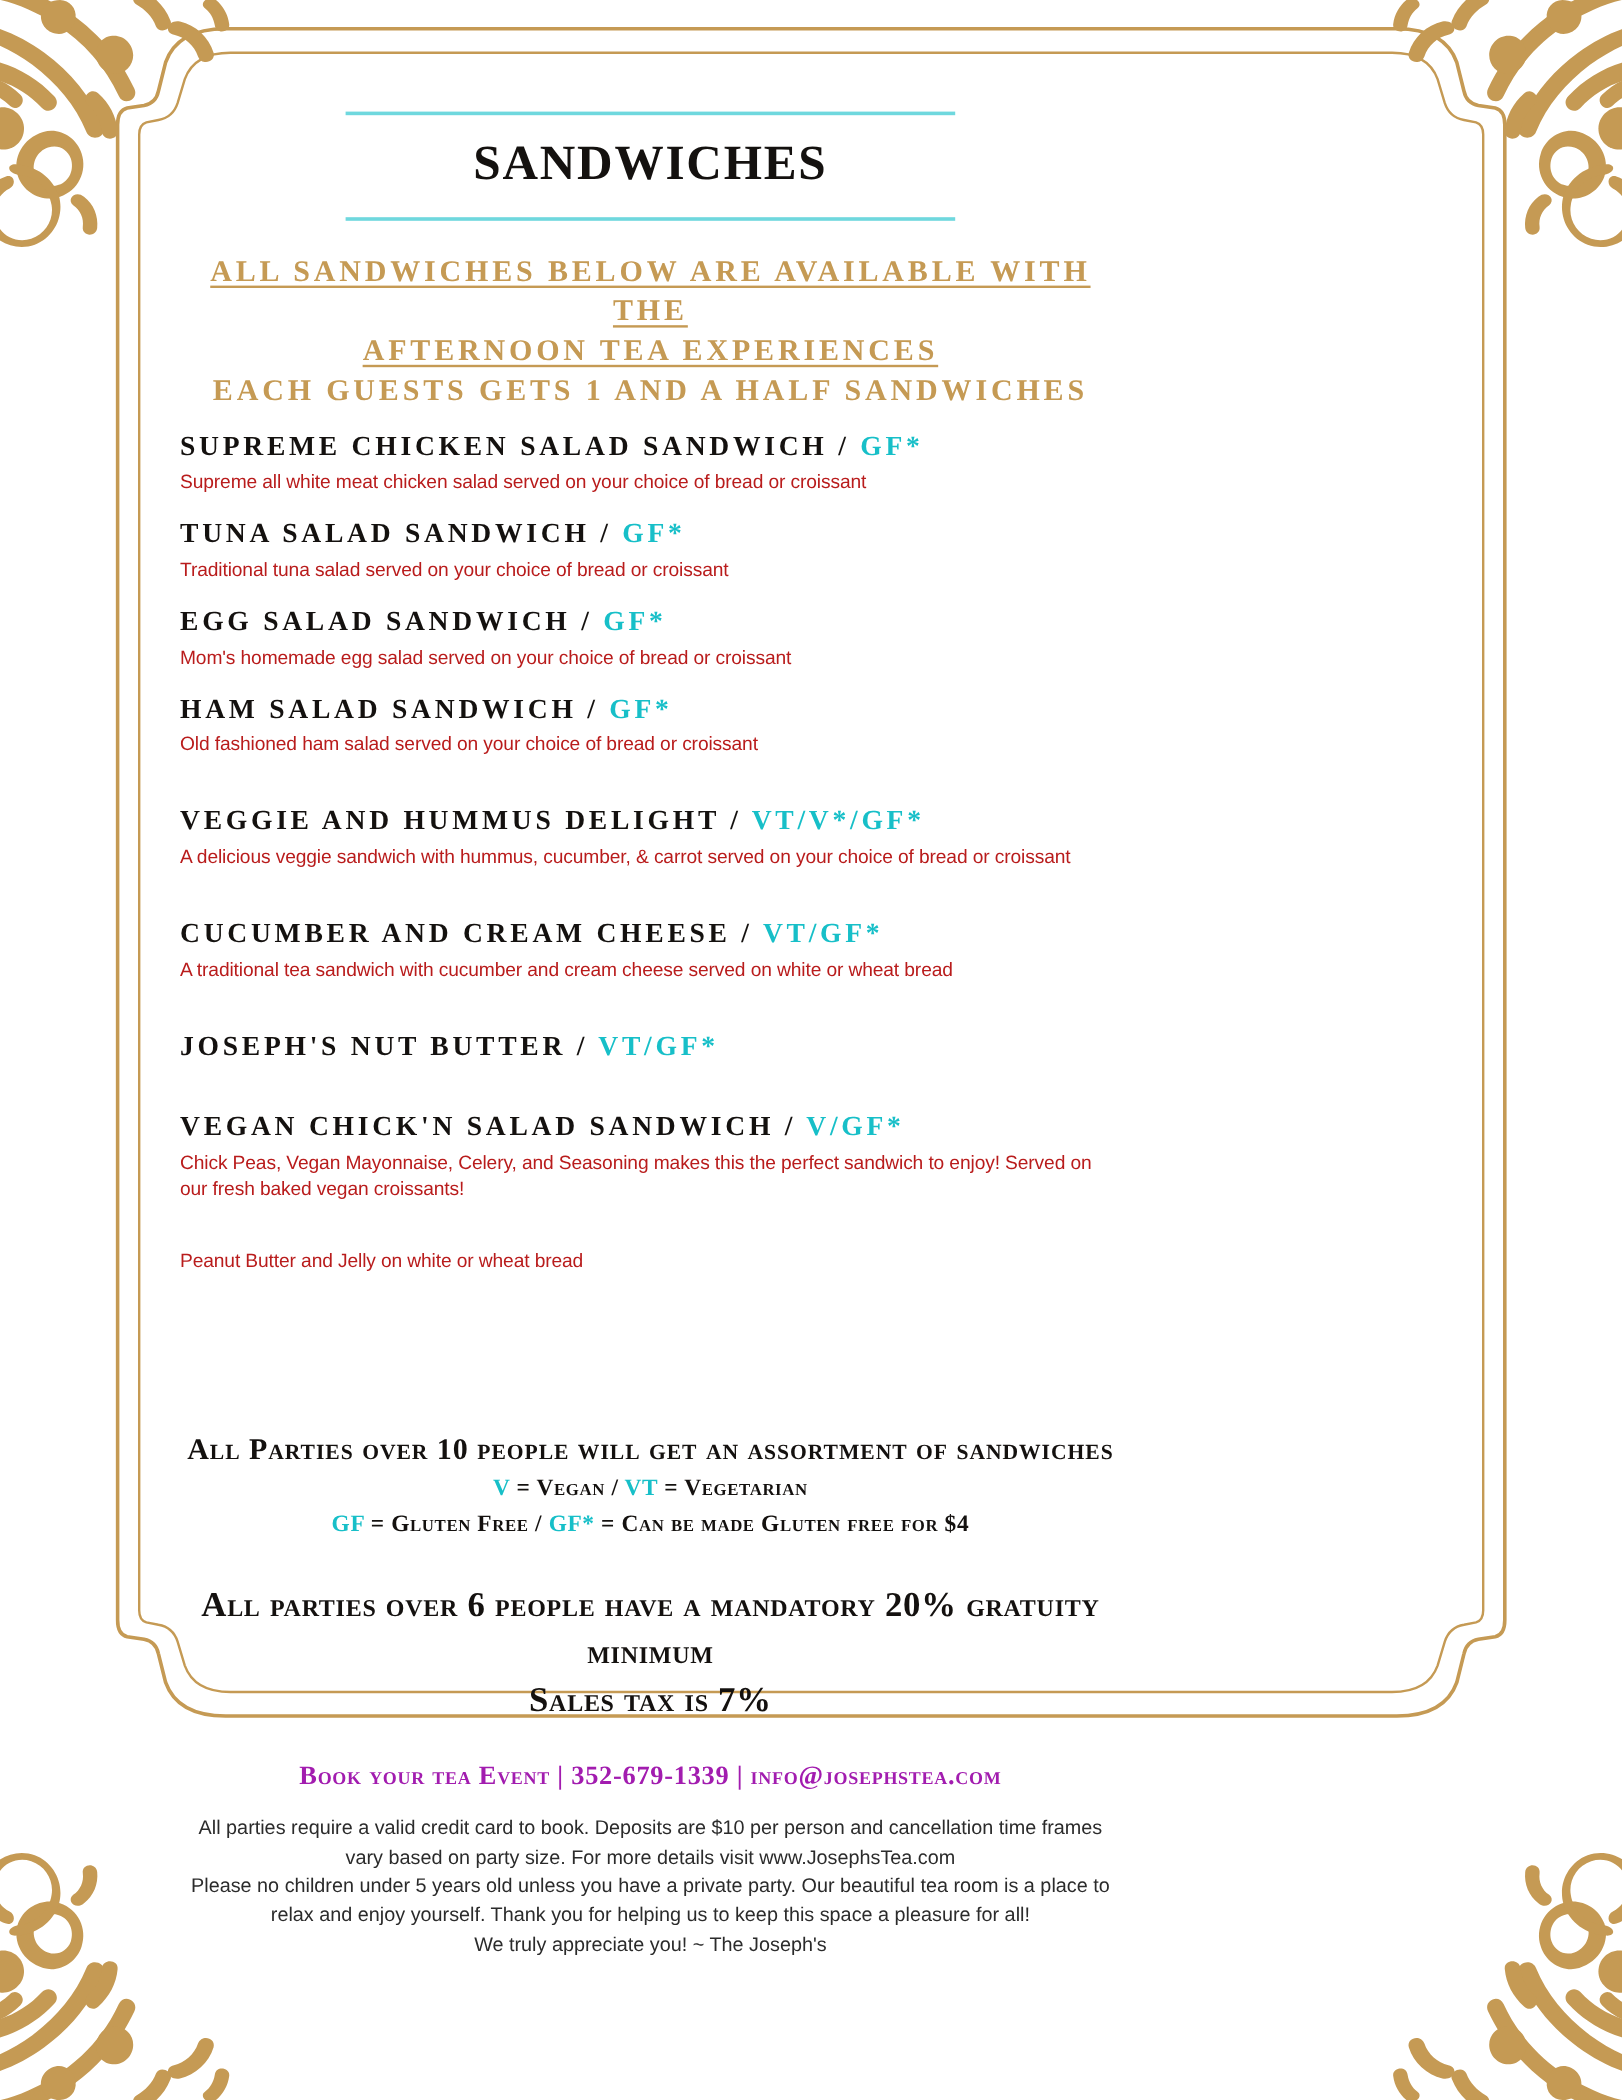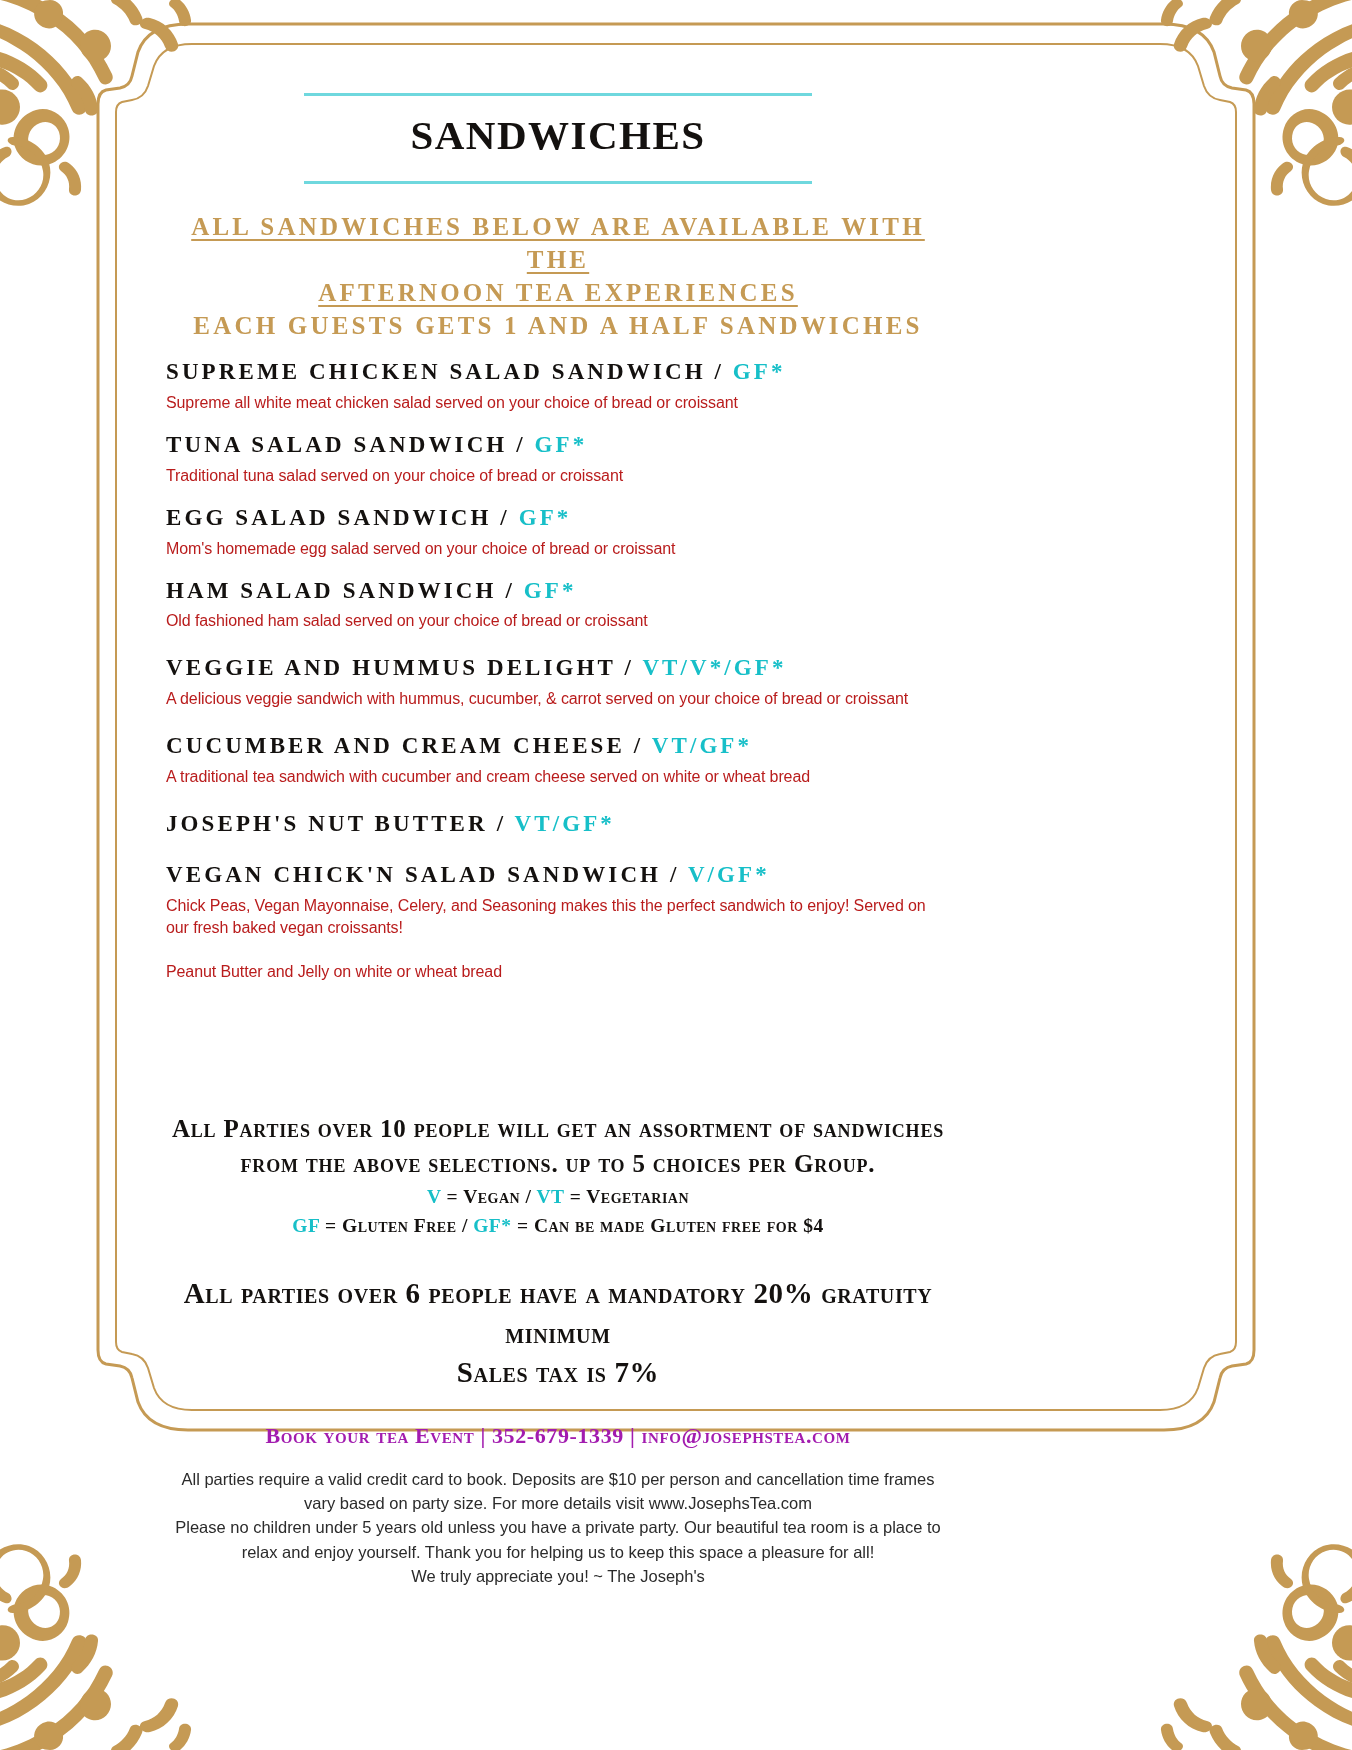--- a/index.html
+++ b/index.html
@@ -33,21 +33,21 @@
     left: 96px;
     top: 22px;
     width: 1160px;
     height: 1410px;
     pointer-events: none;
   }
 
   
   .page {
     position: absolute;
-    left: 16px;
+    left: 0;
     top: 0;
     width: 1084px;
     height: 1750px;
     box-sizing: border-box;
     padding: 60px 150px 0 150px;
   }
 
   .rule {
     width: 508px;
     margin: 0 auto;
@@ -77,21 +77,21 @@
     letter-spacing: 3.2px;
     line-height: 1.32;
     margin-top: 26px;
   }
   .lede .u { text-decoration: underline; text-underline-offset: 4px; }
 
   .menu { margin-top: 16px; }
 
   .item { text-align: left; margin-top: 17px; }
   .item:first-child { margin-top: 0; }
-  .item.gap { margin-top: 22px; }
+  .item.gap { margin-top: 38px; }
 
   .item-name {
     font-family: "Liberation Serif", serif;
     font-weight: 700;
     font-size: 23px;
     letter-spacing: 3.1px;
     color: #14110f;
     line-height: 1.25;
   }
   .tag { color: #17bfc8; }
@@ -337,21 +337,20 @@
     <div class="item gap">
       <div class="item-desc">Peanut Butter and Jelly on white or wheat bread</div>
     </div>
 
   </div>
 
   <div class="footer">
 
     <div class="note-big">
       <div>All Parties over 10 people will get an assortment of sandwiches</div>
-      <div>from the above selections.  up to 5 choices per Group.</div>
     </div>
 
     <div class="legend">
       <div>
         <span class="tag">V</span>
         <span>= Vegan /</span>
         <span class="tag">VT</span>
         <span>= Vegetarian</span>
       </div>
       <div>

